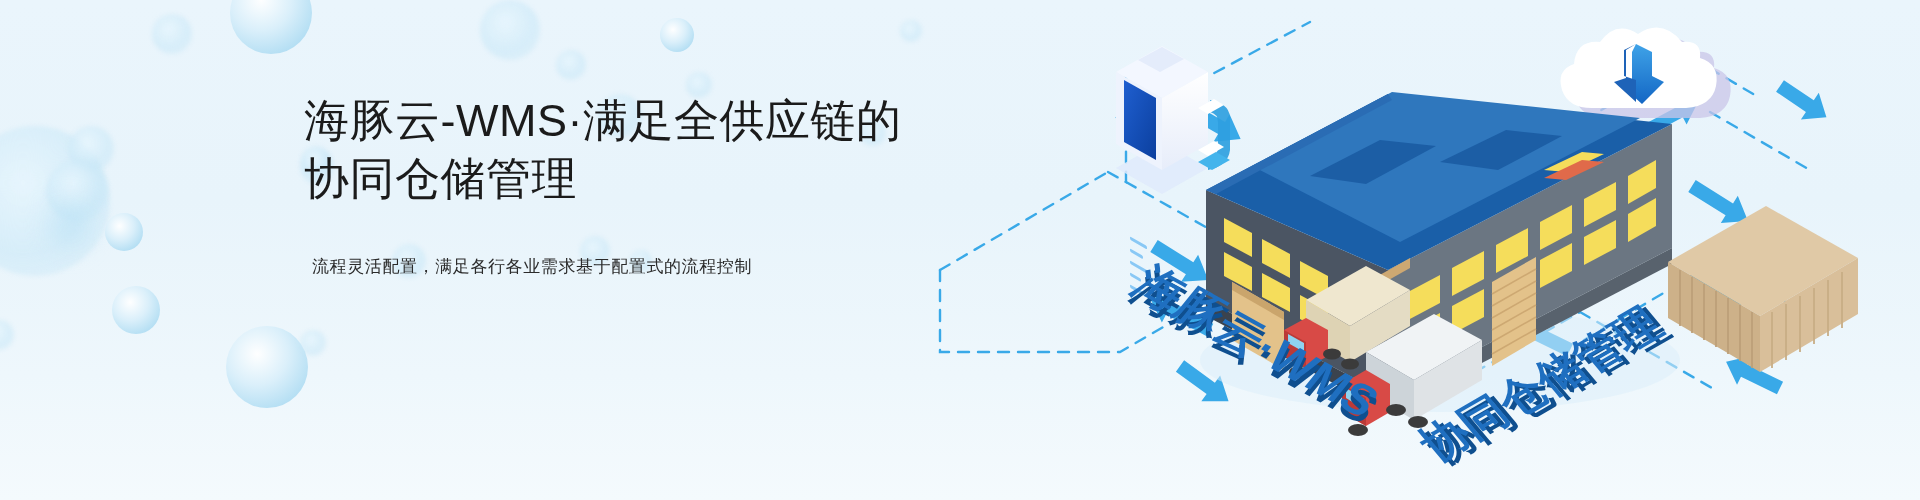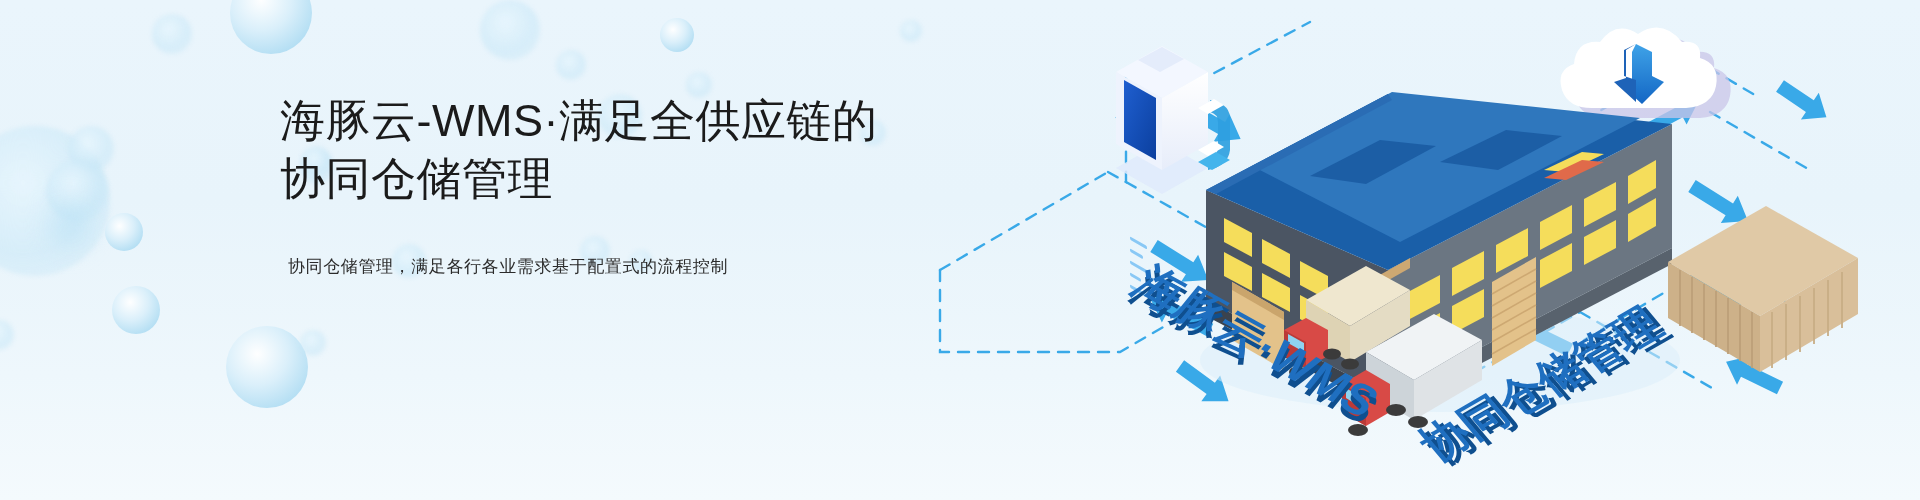--- a/index.html
+++ b/index.html
@@ -29,21 +29,21 @@
     filter:blur(2px);
   }
   .bub.faint{
     background:radial-gradient(circle at 50% 50%,
         rgba(175,220,244,.55) 0%,
         rgba(200,233,248,.25) 60%,
         rgba(220,241,252,0) 100%);
     filter:blur(10px);
   }
   
-  .copy{position:absolute;left:280px;top:92px;width:620px;}
+  .copy{position:absolute;left:304px;top:92px;width:620px;}
   .headline{
     margin:0;color:#1b1b1b;font-size:45px;line-height:1.28;
     font-weight:400;letter-spacing:.5px;white-space:pre-line;
   }
   .subline{
     margin:48px 0 0 8px;color:#2b2b2b;font-size:17px;
     letter-spacing:.6px;font-weight:400;
   }
   
   .art{position:absolute;left:880px;top:0;width:1040px;height:500px;}
@@ -76,21 +76,21 @@
       <div class="bub soft" style="left: 392px; top: 244px; width: 34px; height: 34px;"></div>
       <div class="bub soft" style="left: 580px; top: 236px; width: 30px; height: 30px;"></div>
       <div class="bub soft" style="left: 630px; top: 250px; width: 22px; height: 22px;"></div>
       <div class="bub soft" style="left: 860px; top: 120px; width: 26px; height: 26px;"></div>
       <div class="bub soft" style="left: 900px; top: 20px; width: 22px; height: 22px;"></div>
     </div>
 
   <div class="copy">
     <h1 class="headline">海豚云-WMS·满足全供应链的
 协同仓储管理</h1>
-    <p class="subline">协同仓储管理，满足各行各业需求基于配置式的流程控制</p>
+    <p class="subline">流程灵活配置，满足各行各业需求基于配置式的流程控制</p>
   </div>
 
   <div class="art">
     <svg viewBox="0 0 1040 500" xmlns="http://www.w3.org/2000/svg">
       <defs>
         <linearGradient id="srvBody" x1="0" y1="0" x2="0" y2="1">
           <stop offset="0" stop-color="#ffffff"></stop>
             <stop offset="1" stop-color="#e7edfa"></stop>
         </linearGradient>
         <linearGradient id="srvScreen" x1="0" y1="0" x2="1" y2="1">

